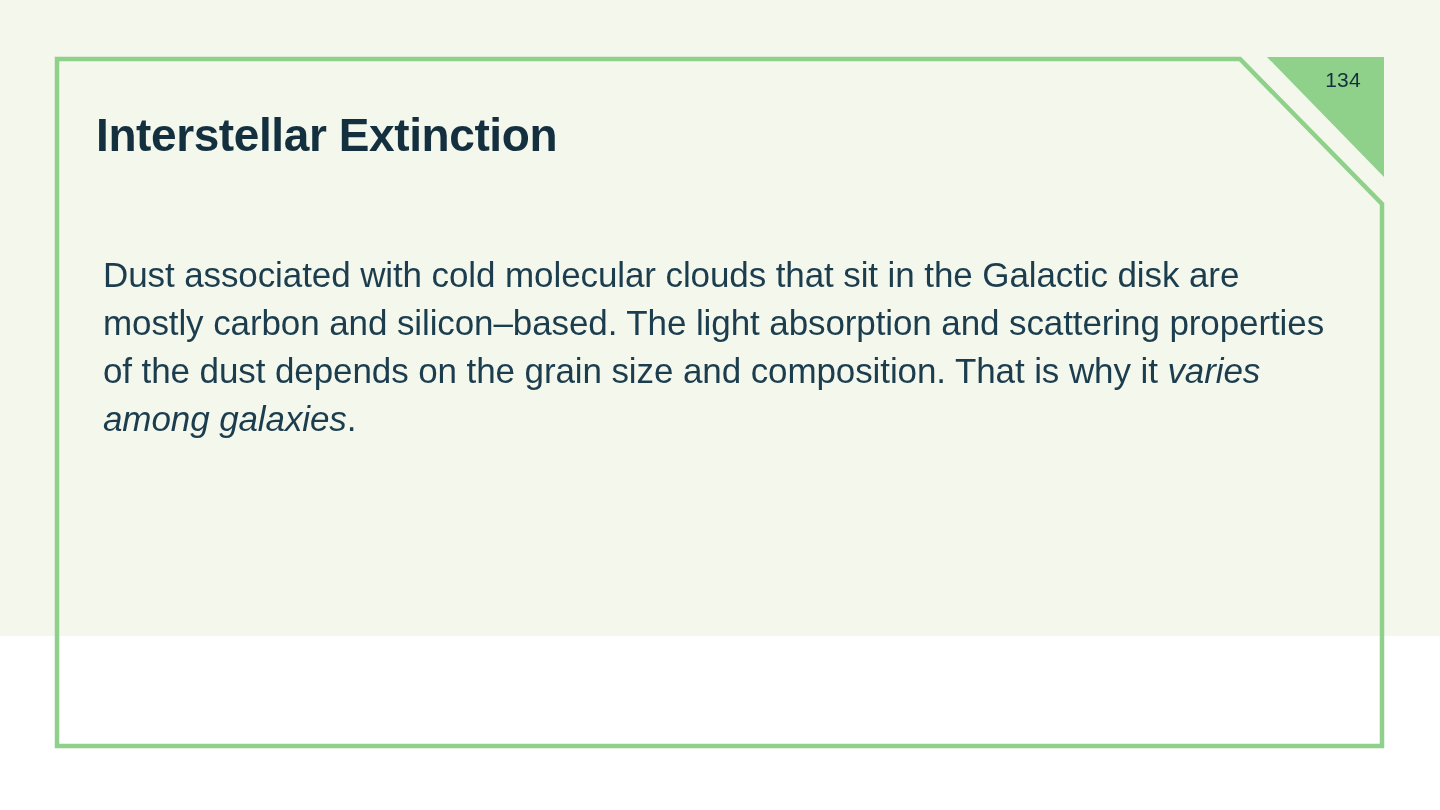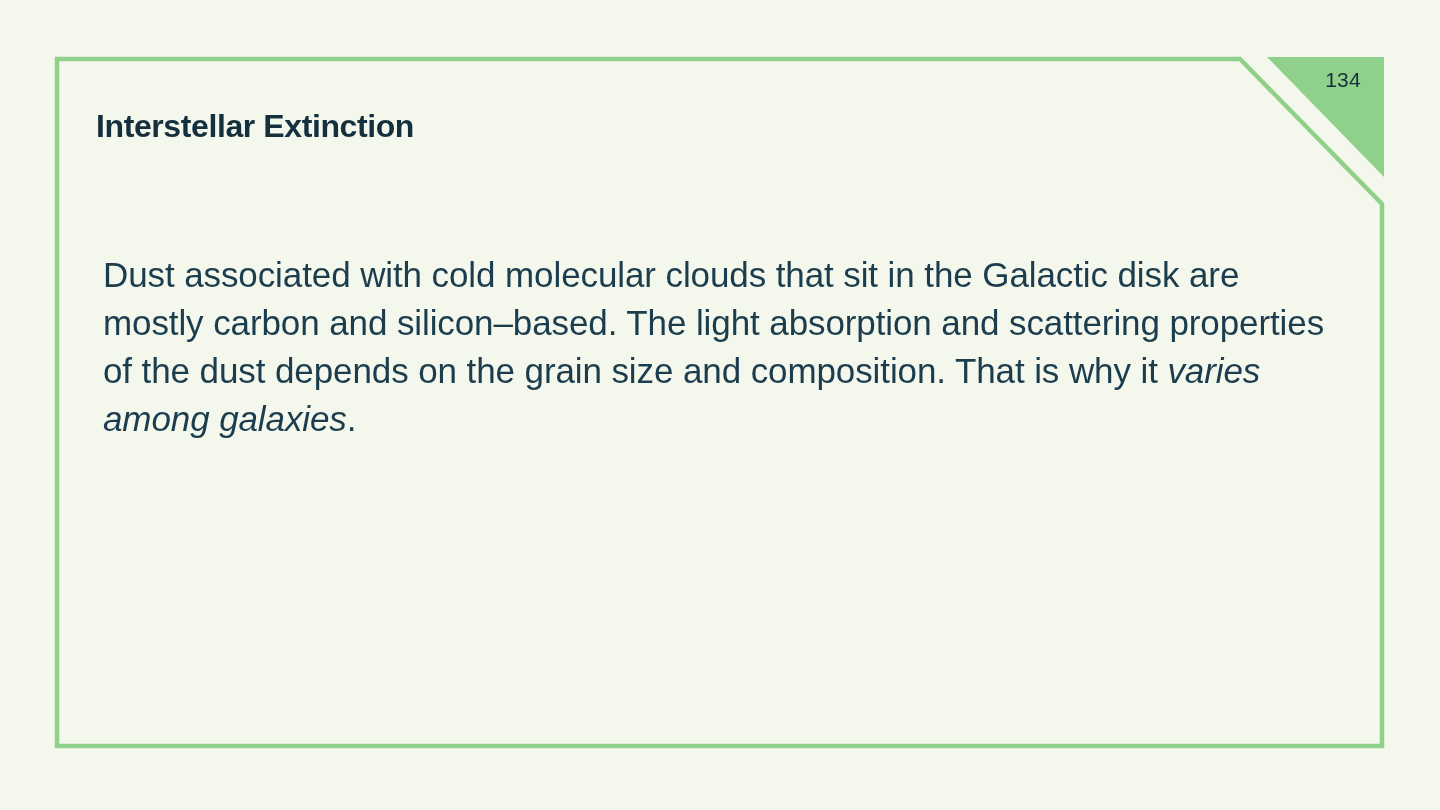--- a/index.html
+++ b/index.html
@@ -9,21 +9,21 @@
   body {
     width: 1440px;
     height: 810px;
     overflow: hidden;
     font-family: "Liberation Sans", sans-serif;
   }
 
   #slide {
     position: relative;
     width: 1440px;
-    height: 810px;
+    height: 636px;
     background: #f4f7ec;
   }
 
   
   #frame-svg {
     position: absolute;
     left: 0;
     top: 0;
     width: 1440px;
     height: 810px;
@@ -42,21 +42,21 @@
     color: #14303f;
     letter-spacing: 0.2px;
     line-height: 1;
   }
 
   
   #slide-title {
     position: absolute;
     left: 96px;
     top: 108px;
-    font-size: 32px;
+    font-size: 46px;
     font-weight: 700;
     color: #14303f;
     letter-spacing: -0.4px;
     line-height: 1.18;
     margin: 0;
     white-space: nowrap;
   }
 
   
   #slide-body {

